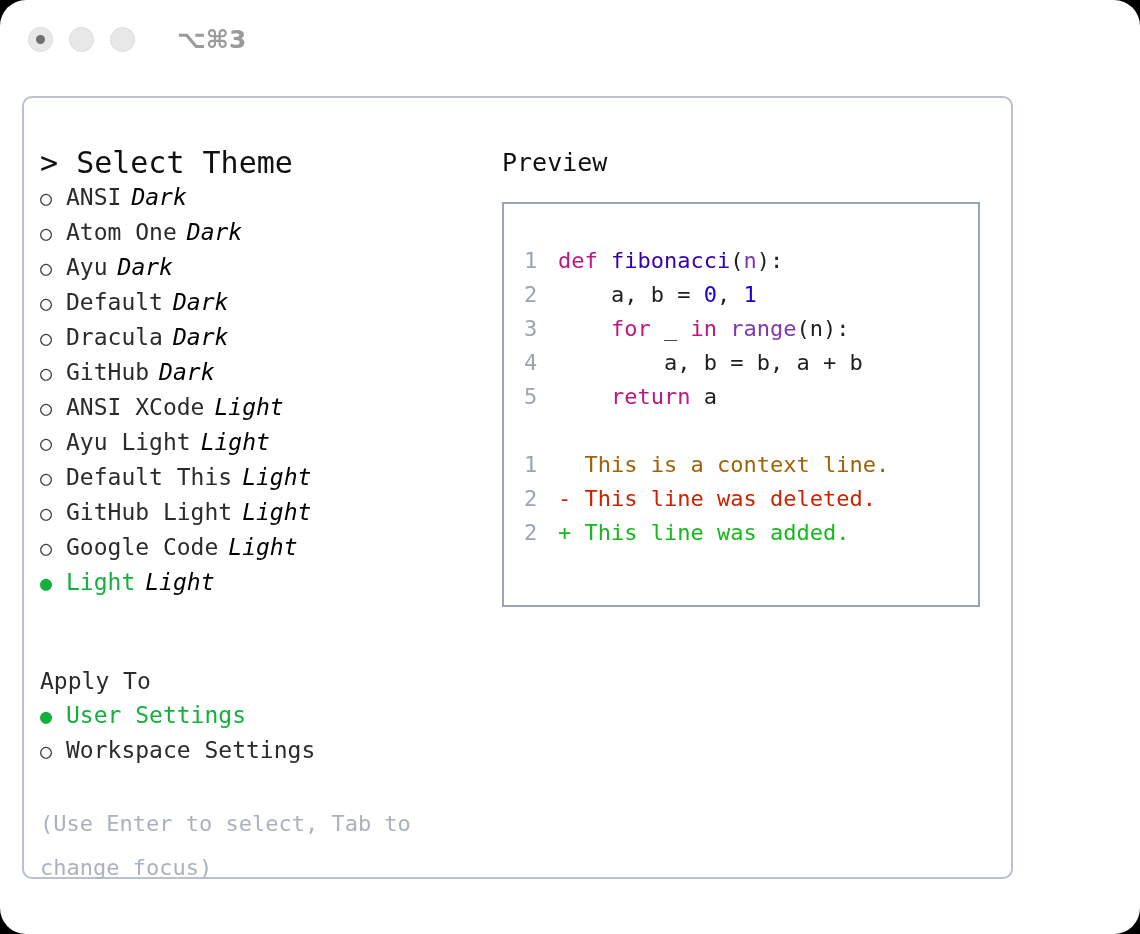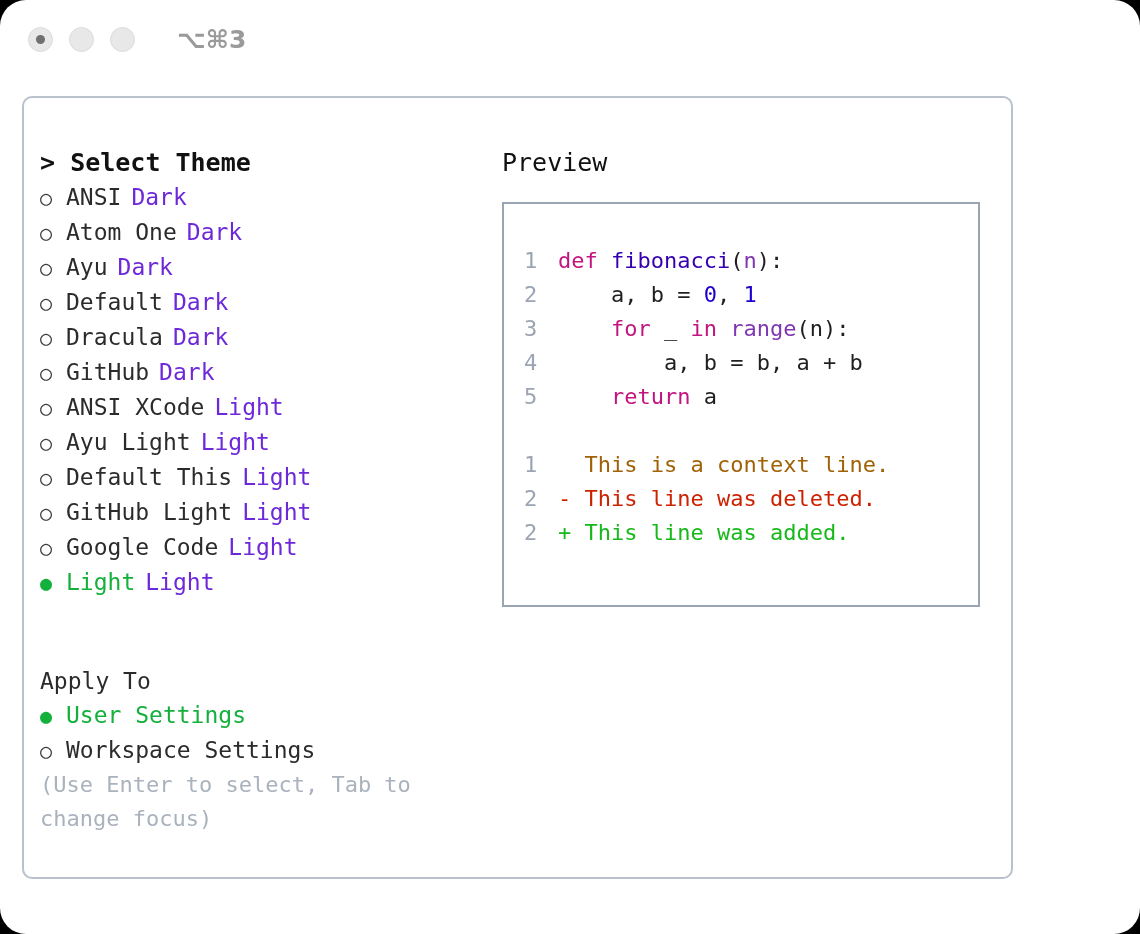--- a/index.html
+++ b/index.html
@@ -89,22 +89,22 @@
   }
   .right-col {
     position: absolute;
     left: 478px;
     top: 48px;
     width: 500px;
   }
 
   
   .list-header {
-    font-size: 25px;
-    font-weight: bold;
+    font-size: 30px;
+    font-weight: normal;
     color: #111111;
     line-height: 34px;
     white-space: pre;
   }
   .caret { color: #111111; }
 
   .row {
     display: flex;
     align-items: baseline;
     line-height: 34px;
@@ -115,38 +115,40 @@
     width: 26px;
     flex: 0 0 26px;
     color: #3d3d3d;
     font-size: 20px;
     line-height: 34px;
   }
   .bullet.sel { color: #14b03c; }
   .row .name { color: #2b2b2b; }
   .row.selected .name { color: #14b03c; }
   .row .variant {
-    color: #6d28d9;
+    color: #000000;
     margin-left: 10px;
+    font-style: italic;
   }
 
   .section-head {
     display: flex;
     align-items: baseline;
     line-height: 34px;
     font-size: 23px;
     white-space: pre;
     margin-top: 30px;
     flex-direction: column;
   }
   .section-head .name { color: #2b2b2b; }
 
   .hint {
+    margin-top: 34px;
     font-size: 22px;
-    line-height: 34px;
+    line-height: 44px;
     color: #aab2bd;
     width: 410px;
   }
 
   
   .preview-title {
     font-size: 25px;
     font-weight: normal;
     color: #111111;
     line-height: 34px;

